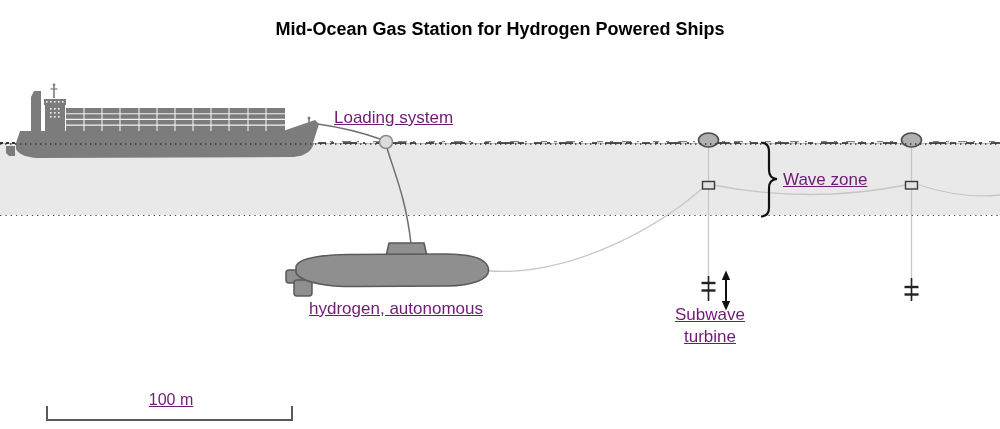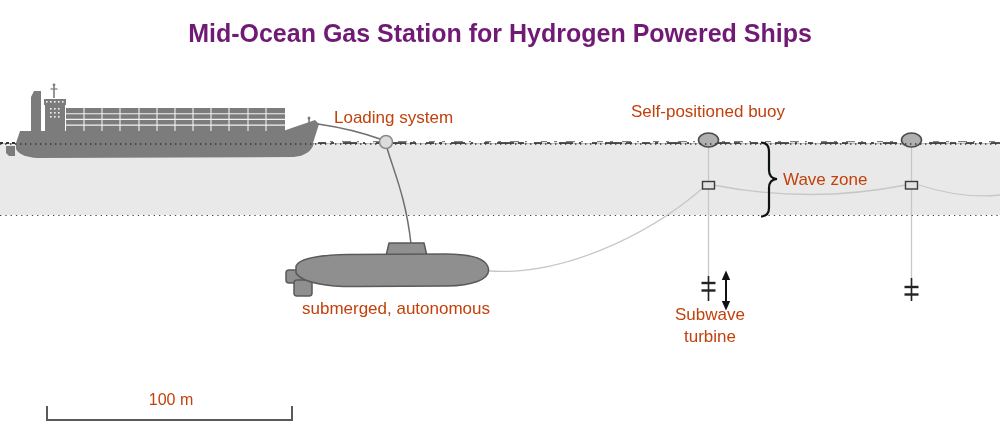--- a/index.html
+++ b/index.html
@@ -1,22 +1,22 @@
 <!DOCTYPE html>
 <html><head>
 <meta charset="utf-8">
 <style>
   html,body{margin:0;padding:0;background:#ffffff;}
   #stage{position:relative;width:1000px;height:429px;background:#ffffff;overflow:hidden;
          font-family:"Liberation Sans","DejaVu Sans",sans-serif;color:#1c1c1c;}
   #diagram-svg{position:absolute;left:0;top:0;}
-  .lbl{position:absolute;font-size:17px;line-height:21px;color:#c2410c;white-space:nowrap;}
+  .lbl{position:absolute;font-size:17px;line-height:21px;color:#701a75;white-space:nowrap;text-decoration:underline;}
   .centered{transform:translateX(-50%);text-align:center;}
   #page-title{position:absolute;left:0;right:0;top:19px;text-align:center;
-              font-size:25px;font-weight:bold;color:#701a75;}
+              font-size:18px;font-weight:bold;color:#000000;}
   #scale-label{font-size:16px;}
   #logo{position:absolute;left:843px;top:390px;font-size:21px;font-weight:bold;color:#000;
         letter-spacing:0.5px;}
   #logo .gray{color:#9a9a9a;}
 </style>
 </head>
 <body>
 
 <div id="stage">
 
@@ -137,26 +137,25 @@
     </g>
 
     <path d="M761,142.5 Q769,143 769,151 L769,170 Q769,178.5 777,179 Q769,179.5 769,188 L769,208
              Q769,216 761,216.5" fill="none" stroke="#111" stroke-width="2.2"></path>
 
     <path d="M47,406 L47,420 L292,420 L292,406" fill="none" stroke="#5a5a5a" stroke-width="2"></path>
   </svg>
 
   <div class="lbl" style="left:334px;top:107px;">Loading system</div>
 
-  <div class="lbl centered" style="left:708px;top:101px;">Self-positioned buoy</div>
 
   <div class="lbl" style="left:783px;top:169px;">Wave zone</div>
 
   <div class="lbl centered" style="left:396px;top:298px;line-height:22px;">
-    <div>submerged, autonomous</div>
+    <div>hydrogen, autonomous</div>
   </div>
 
   <div class="lbl centered" style="left:710px;top:304px;line-height:22px;">
     <div>Subwave</div>
     <div>turbine</div>
   </div>
 
   <div class="lbl centered" id="scale-label" style="left:171px;top:389px;">100 m</div>
 
 

